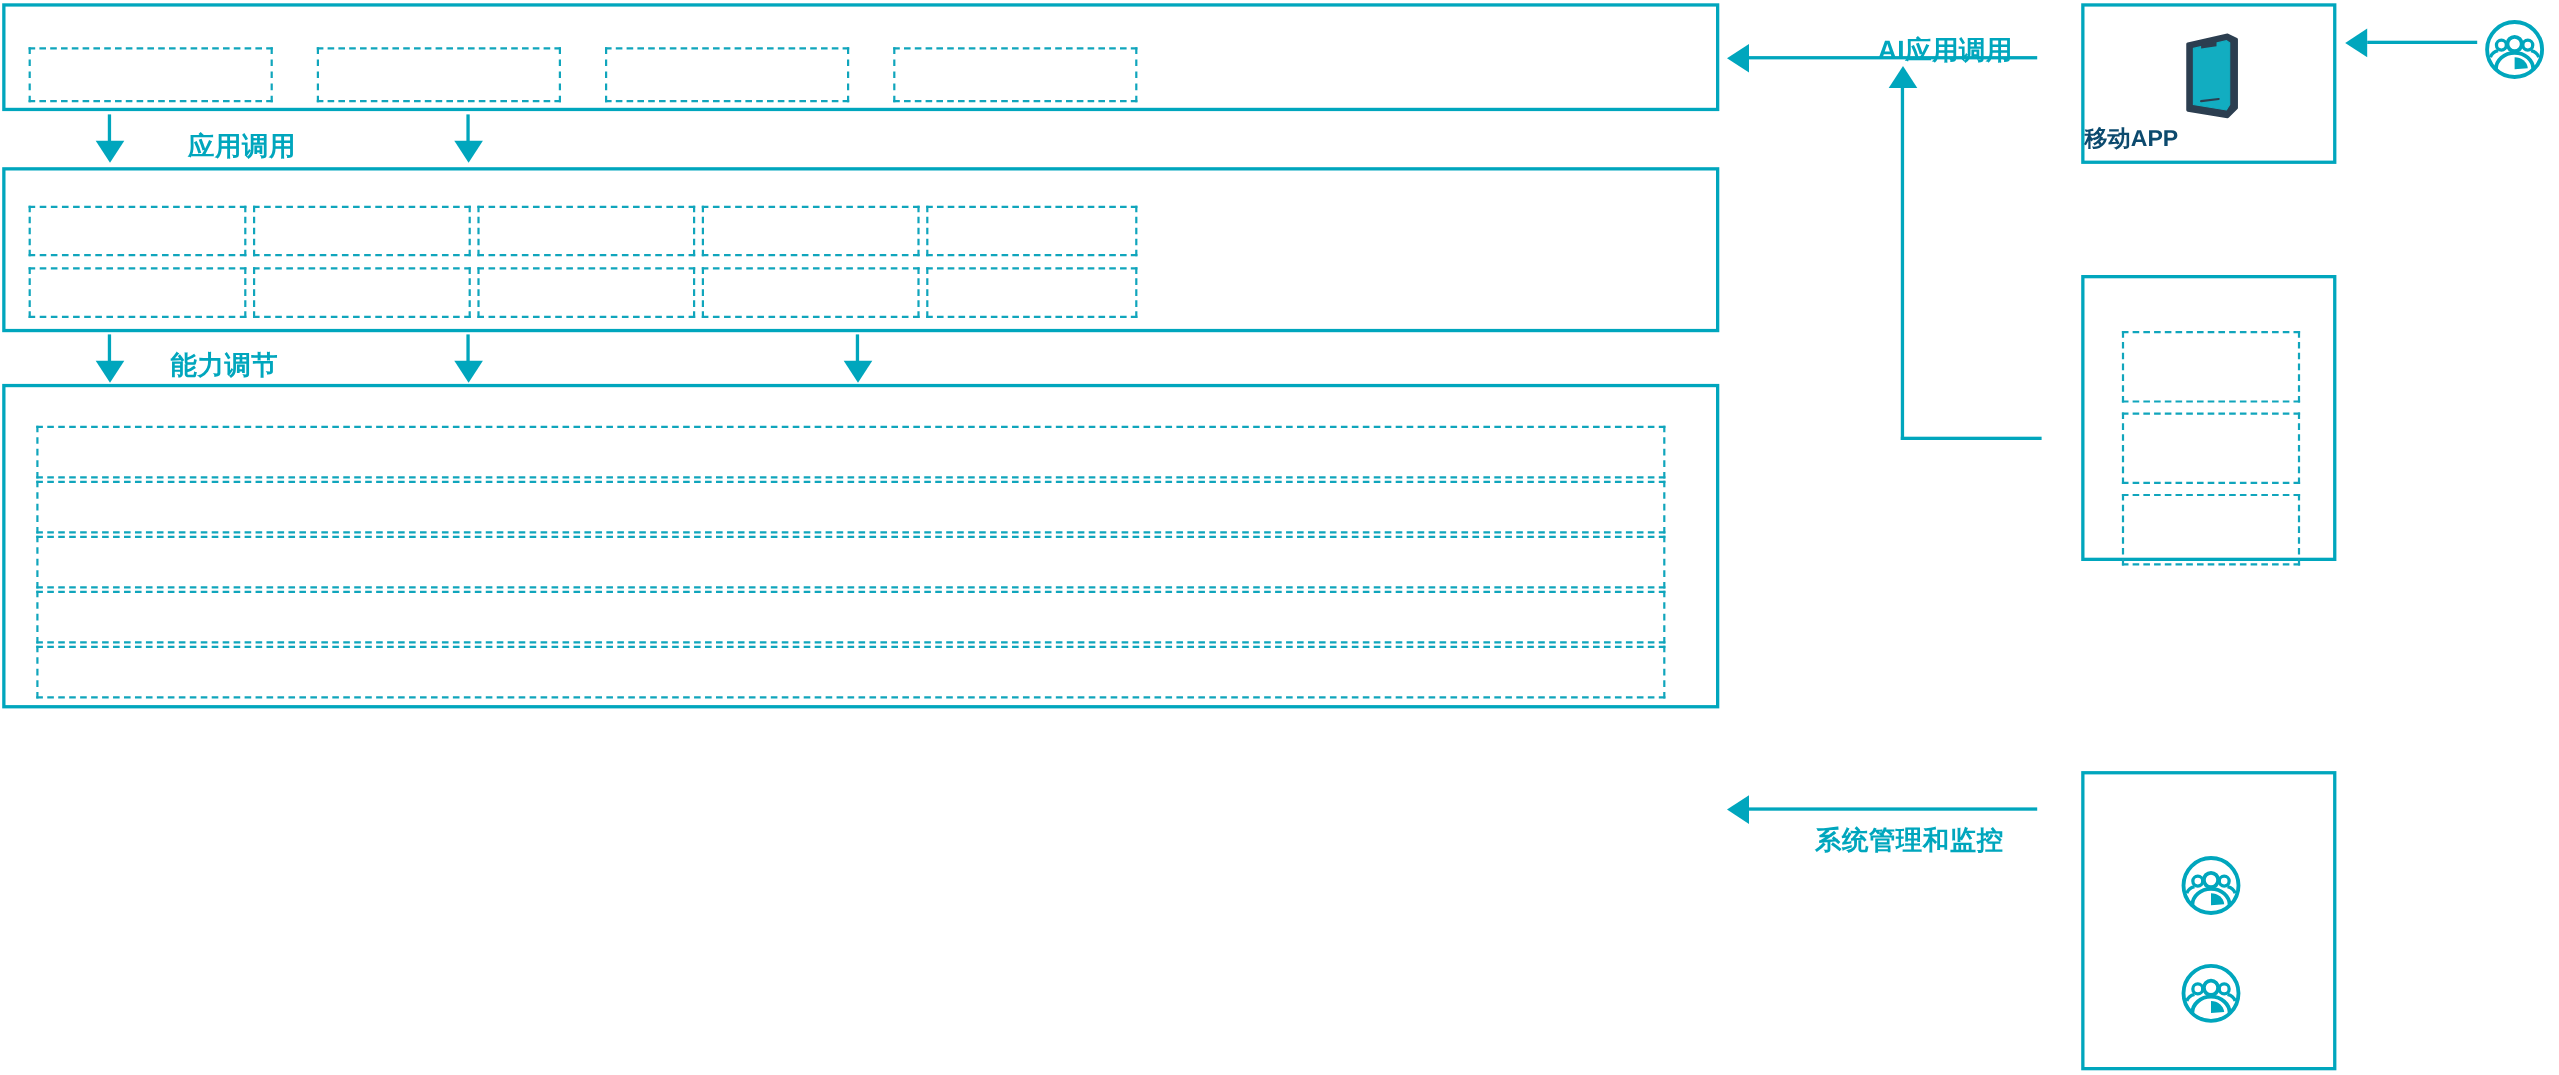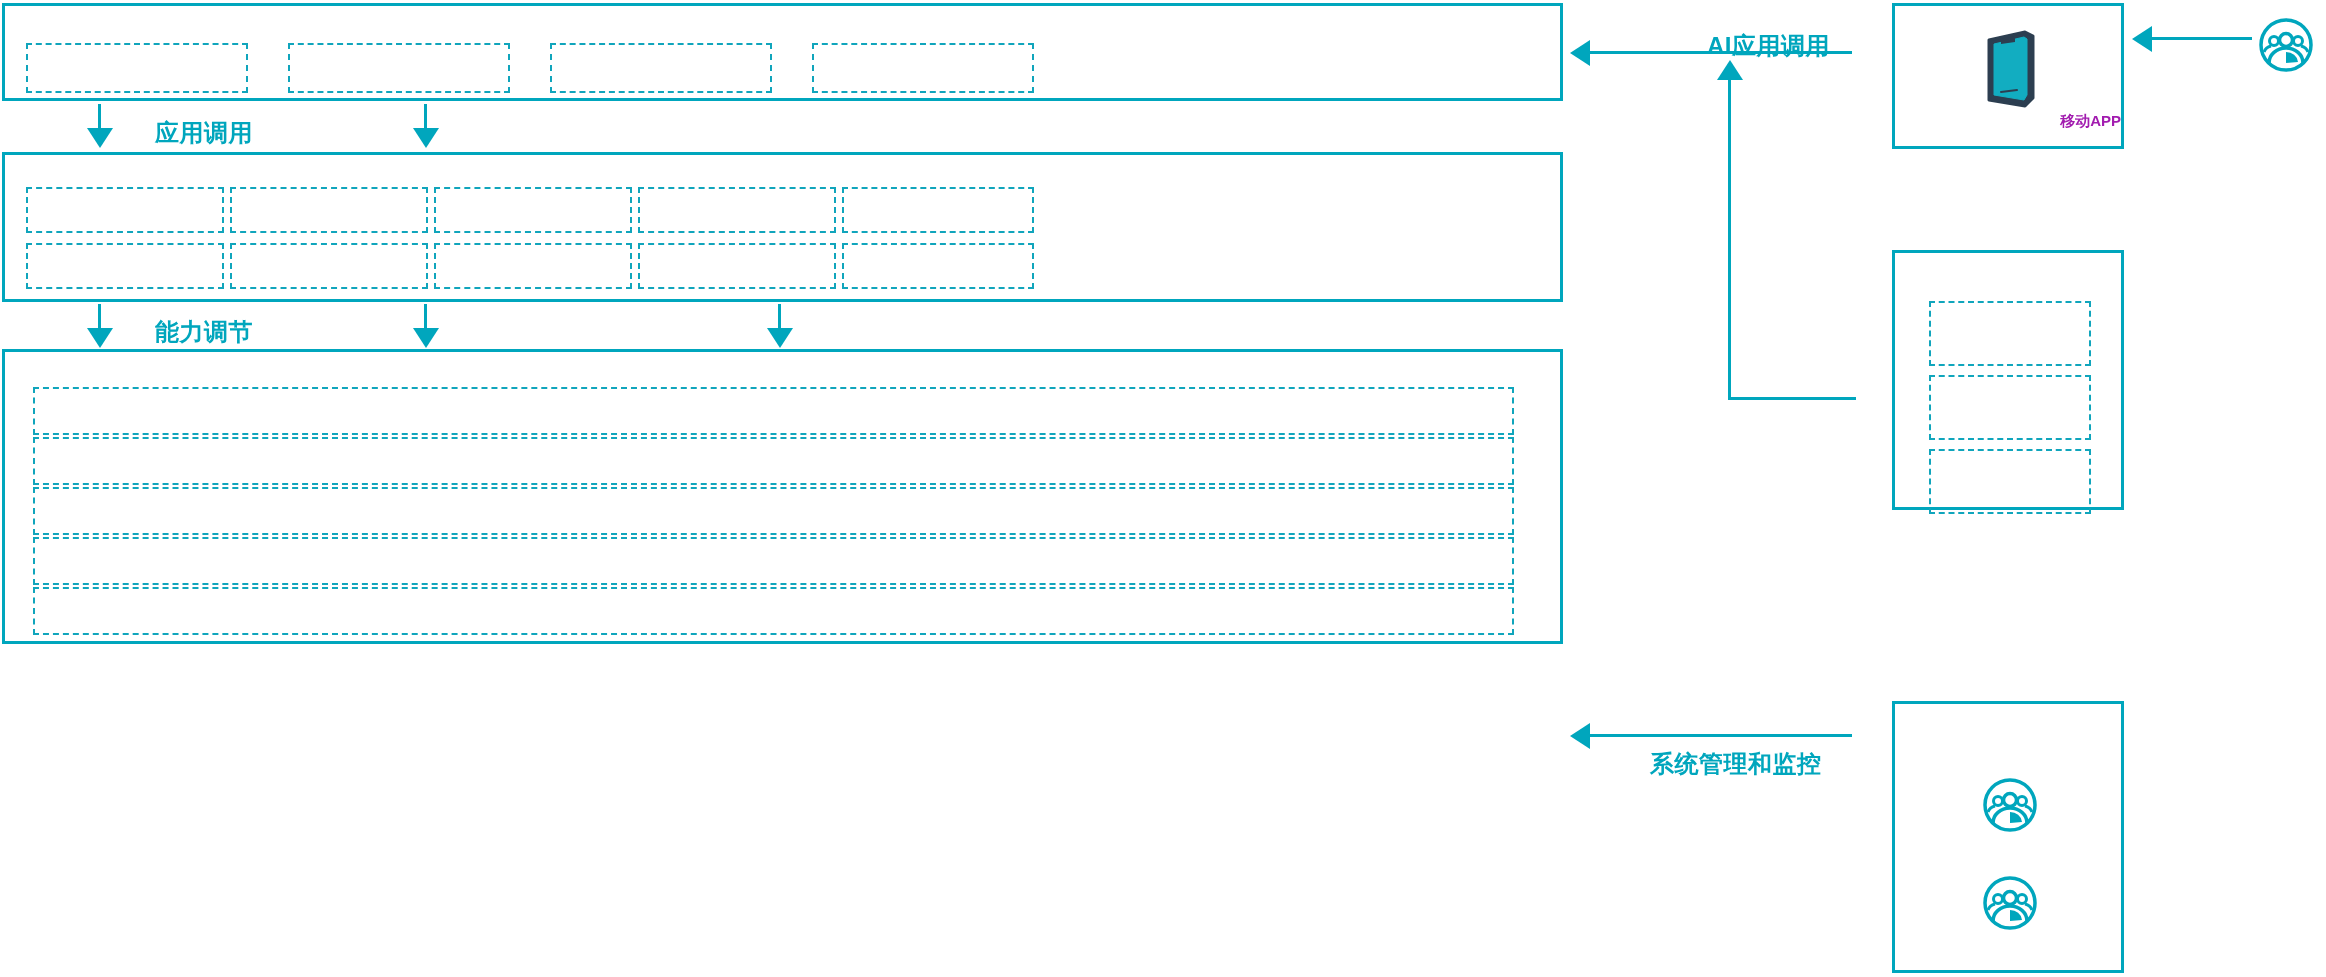--- a/index.html
+++ b/index.html
@@ -78,25 +78,25 @@
   .flow-label {
     position: absolute;
     color: #00a6bd;
     font-size: 24px;
     font-weight: bold;
     white-space: nowrap;
     letter-spacing: 0.5px;
   }
   .box-caption {
     position: absolute;
-    color: #a21caf;
-    font-size: 15px;
+    color: #0c4a6e;
+    font-size: 21px;
     font-weight: bold;
     white-space: nowrap;
-    text-align: right;
+    text-align: left;
     width: 100%;
     left: 0;
   }
 
   
   .icon-wrap {
     position: absolute;
     display: block;
     line-height: 0;
   }
@@ -112,21 +112,21 @@
     <div class="slot" style="left:545px; top:37px; width:222px; height:50px;"></div>
     <div class="slot" style="left:807px; top:37px; width:222px; height:50px;"></div>
   </div>
 
   <div class="vline" style="left:98px; top:104px; height:28px;"></div>
   <div class="arrow-down" style="left:87px; top:128px;"></div>
 
   <div class="vline" style="left:424px; top:104px; height:28px;"></div>
   <div class="arrow-down" style="left:413px; top:128px;"></div>
 
-  <div class="flow-label" style="left:155px; top:117px;">应用调用</div>
+  <div class="flow-label" style="left:171px; top:117px;">应用调用</div>
 
   <div class="panel" style="left:2px; top:152px; width:1561px; height:150px;">
 
     <div class="slot" style="left:21px; top:32px; width:198px; height:46px;"></div>
     <div class="slot" style="left:225px; top:32px; width:198px; height:46px;"></div>
     <div class="slot" style="left:429px; top:32px; width:198px; height:46px;"></div>
     <div class="slot" style="left:633px; top:32px; width:198px; height:46px;"></div>
     <div class="slot" style="left:837px; top:32px; width:192px; height:46px;"></div>
 
     <div class="slot" style="left:21px; top:88px; width:198px; height:46px;"></div>

